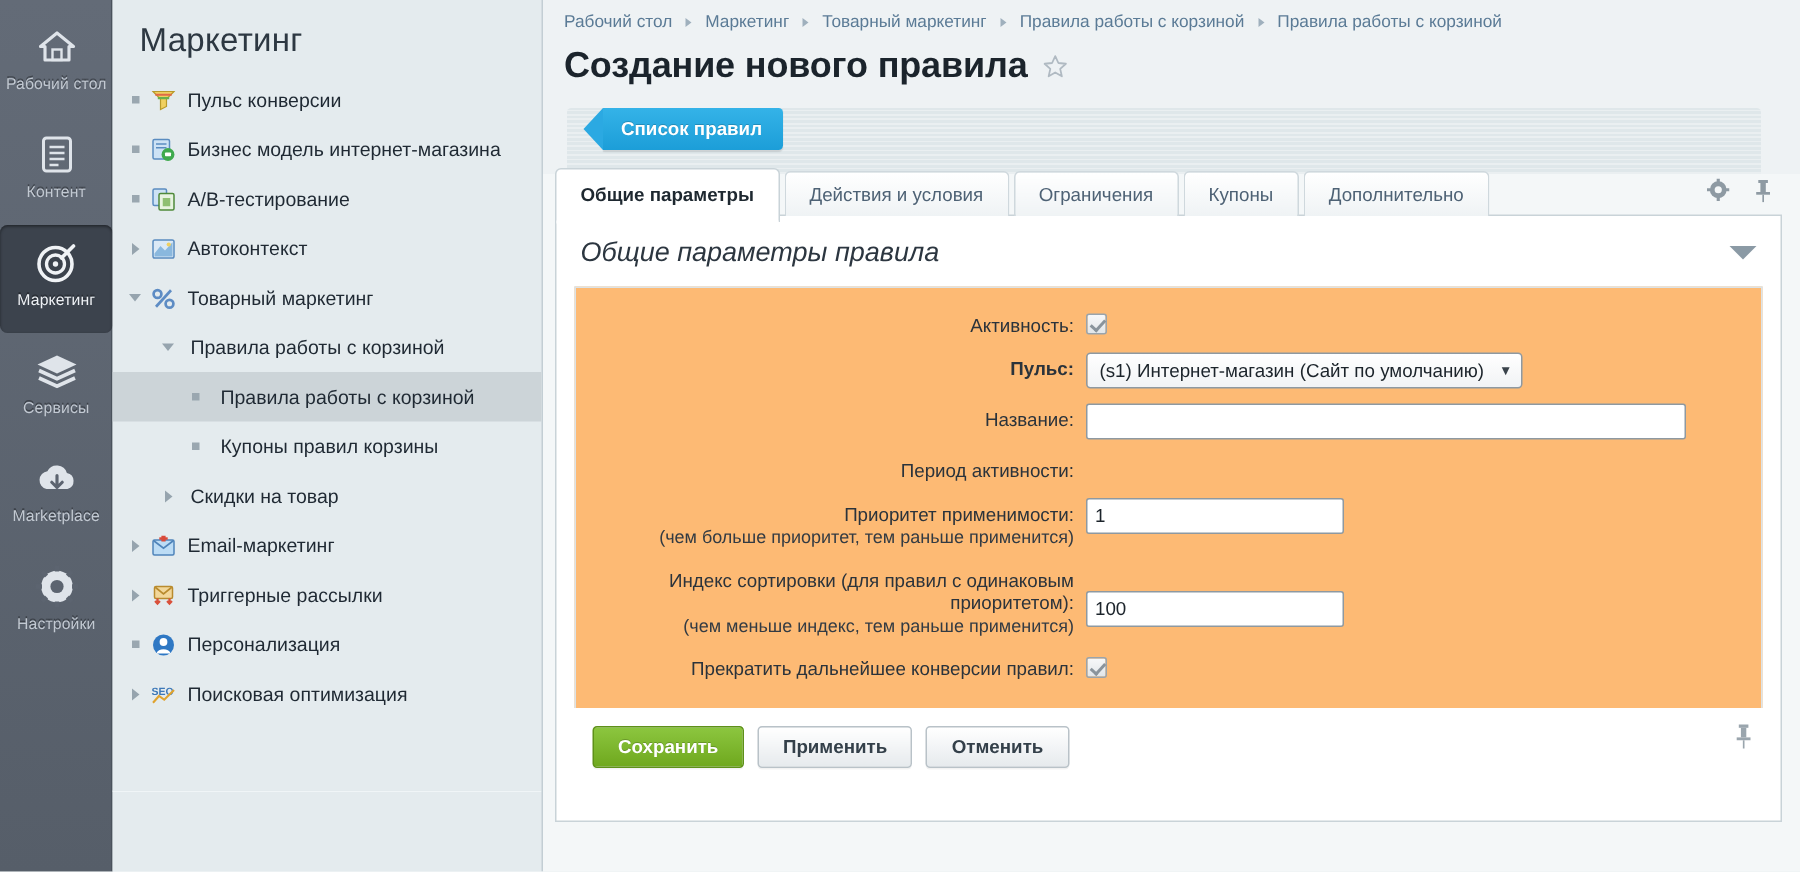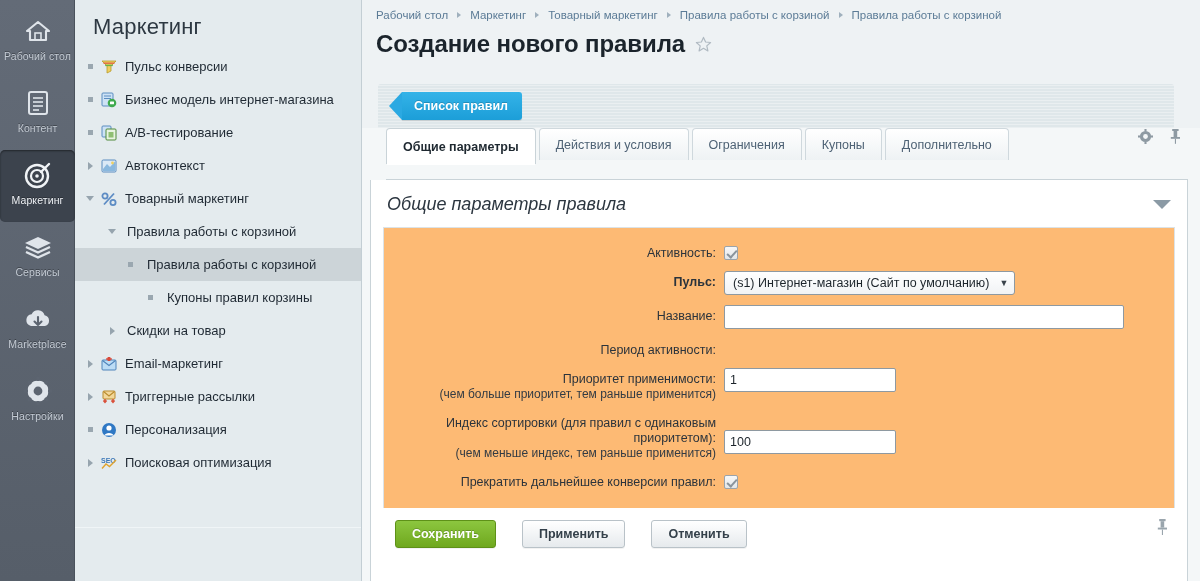--- a/index.html
+++ b/index.html
@@ -139,26 +139,26 @@
     padding: 0 0 10px 6px;
   }
   .page-title {
     font-size: 24px; font-weight: bold;
     color: #1b242c; letter-spacing: -.1px;
   }
   .star-icon { margin-left: 10px; cursor: pointer; }
 
   .toolbar-strip {
     height: 44px;
-    margin: 16px 12px 0 8px;
+    margin: 4px 12px 0 8px;
     background: #dfe7ea;
     background-image:
       repeating-linear-gradient(0deg, rgba(255,255,255,.35) 0 1px, transparent 1px 3px);
     border-radius: 3px 3px 0 0;
-    display: flex; align-items: center;
+    display: flex; align-items: flex-start;
     padding-left: 6px;
   }
   .btn-back {
     position: relative;
     height: 28px;
     background: linear-gradient(180deg,#34b3e8 0%, #1c9ed8 100%);
     color: #fff; font-size: 12.5px; font-weight: bold;
     padding: 0 14px 0 12px;
     display: flex; align-items: center;
     margin-left: 18px;
@@ -171,23 +171,23 @@
     content: "";
     position: absolute; left: -13px; top: 0;
     width: 0; height: 0;
     border-right: 13px solid #2ba9e2;
     border-top: 14px solid transparent;
     border-bottom: 14px solid transparent;
   }
 
   
   .tabbar {
-    margin: 0 12px 0 24px;
-    height: 52px;
-    display: flex; align-items: flex-start;
+    margin: 0 12px 0 8px;
+    height: 28px;
+    display: flex; align-items: center;
     border-bottom: 1px solid #c9d3d8;
     position: relative;
     background: #f4f7f8;
   }
   .tab {
     height: 32px;
     padding: 0 16px;
     display: flex; align-items: center;
     font-size: 12.5px;
     color: #4e6275;
@@ -333,21 +333,21 @@
   }
   .sel-period .stepper i.dn {
     border-top: 4px solid #76808a;
     border-left: 3.5px solid transparent;
     border-right: 3.5px solid transparent;
   }
 
   .btnbar {
     display: flex; align-items: center;
     padding: 12px 0 0 24px;
-    gap: 26px;
+    gap: 9px;
     position: relative;
   }
   .btn {
     height: 28px;
     padding: 0 16px;
     display: inline-flex; align-items: center;
     font-size: 12.5px; font-weight: bold;
     border-radius: 3px;
     cursor: pointer;
     border: 1px solid #b9c2c8;
@@ -523,21 +523,21 @@
       <li class="tree-row" style="padding-left:30px">
         <span class="tw expanded"></span>
         <span class="tlabel" style="margin-left:6px">Правила работы с корзиной</span>
       </li>
 
       <li class="tree-row selected" style="padding-left:48px">
         <span class="tw leaf"></span>
         <span class="tlabel" style="margin-left:8px">Правила работы с корзиной</span>
       </li>
 
-      <li class="tree-row" style="padding-left:68px">
+      <li class="tree-row" style="padding-left:48px">
         <span class="tw leaf"></span>
         <span class="tlabel" style="margin-left:8px">Купоны правил корзины</span>
       </li>
 
       <li class="tree-row" style="padding-left:30px">
         <span class="tw collapsed"></span>
         <span class="tlabel" style="margin-left:6px">Скидки на товар</span>
       </li>
 
       <li class="tree-row">

